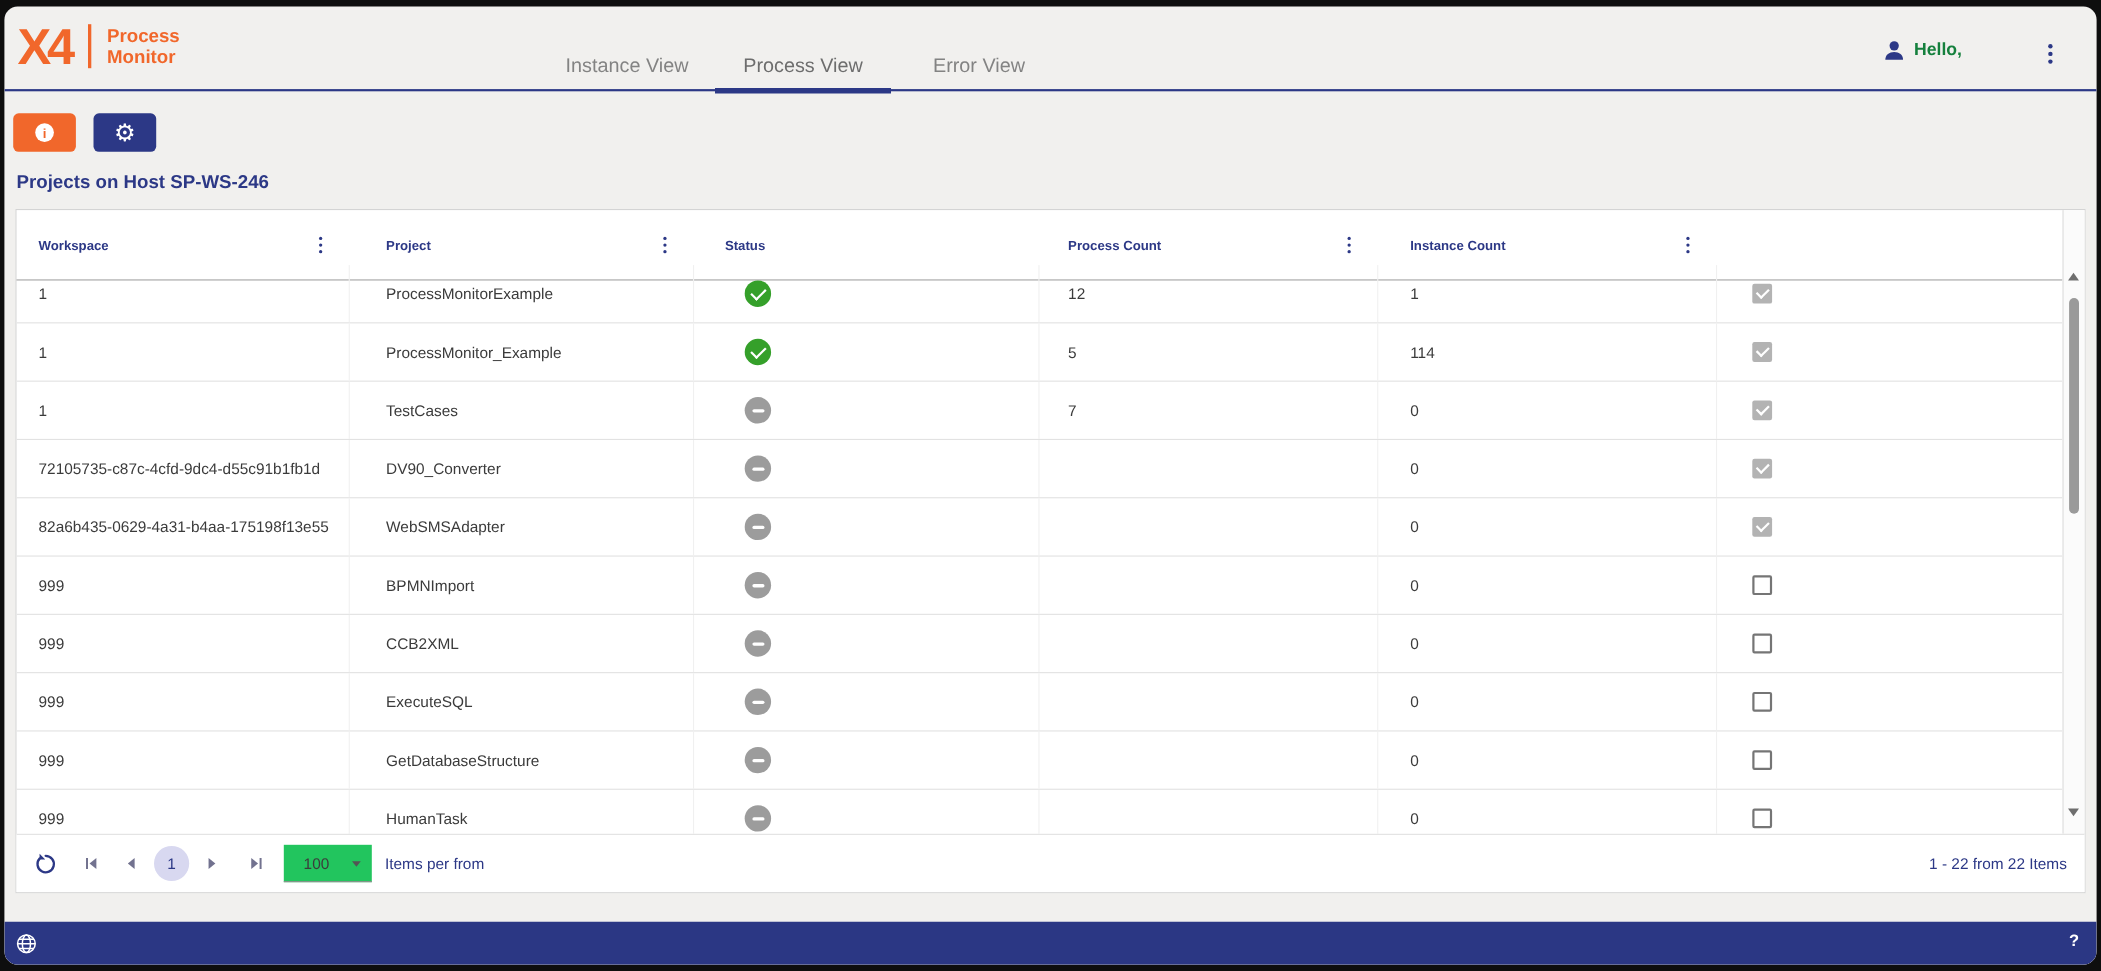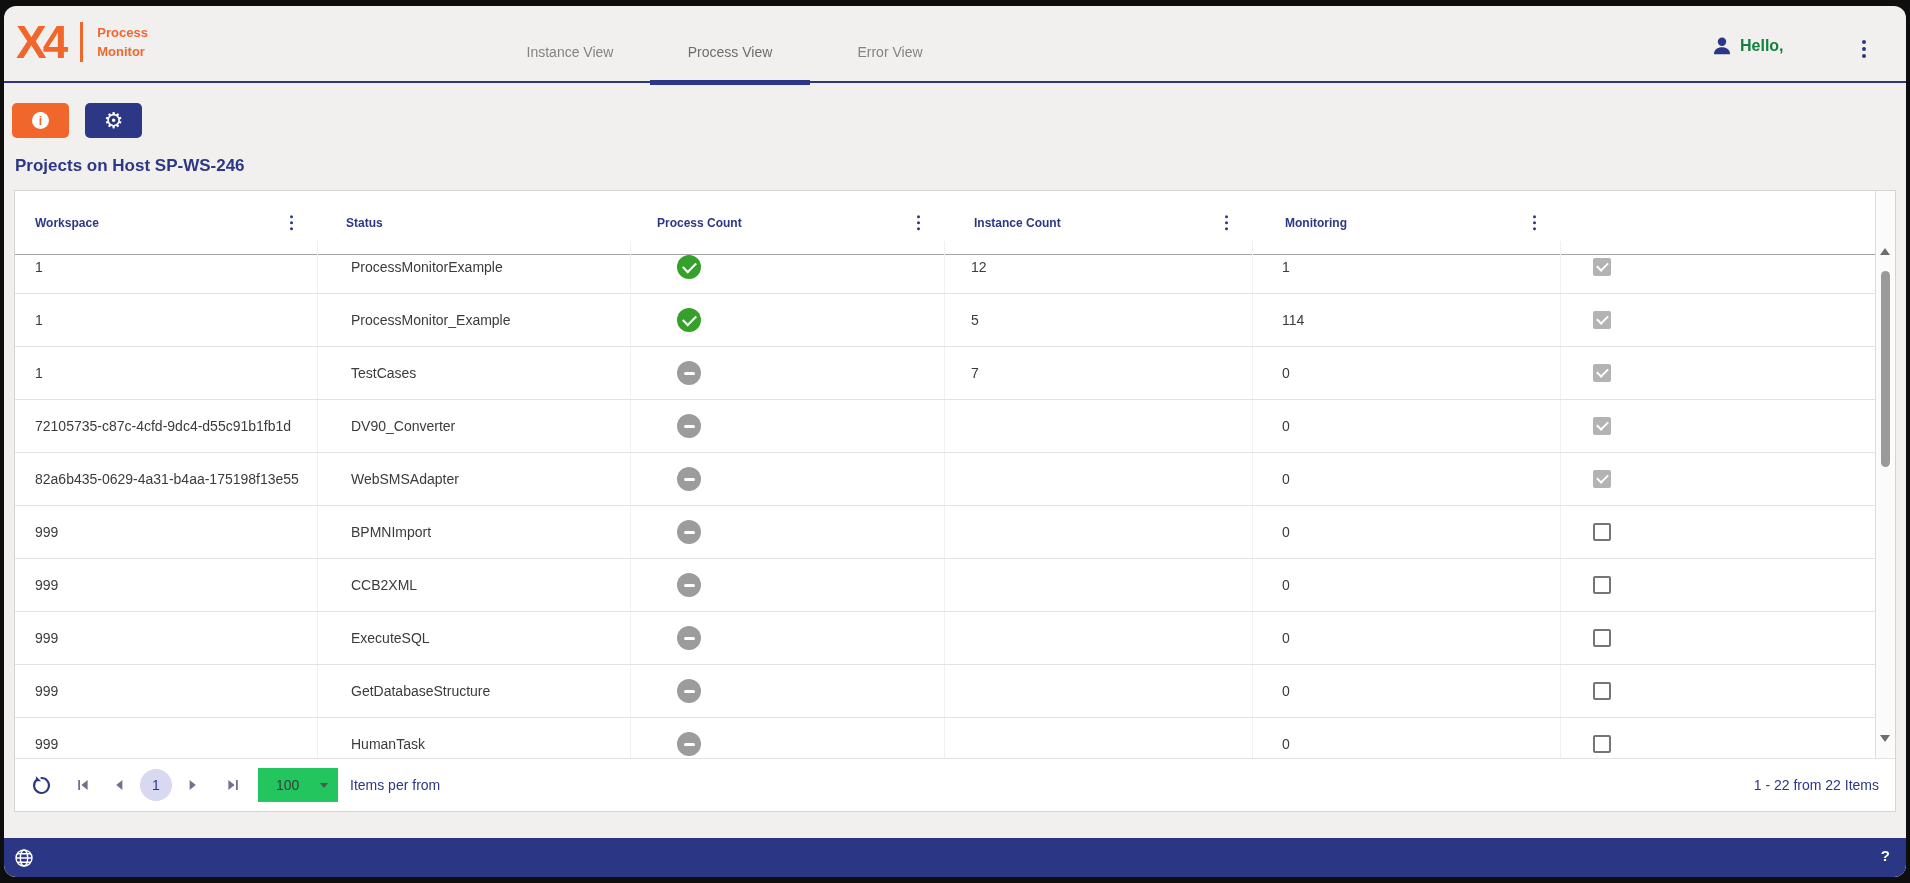--- a/index.html
+++ b/index.html
@@ -7,24 +7,24 @@
   .stage{position:relative;width:1910px;height:883px;background:#0e0e0e;overflow:hidden;
          font-family:"Liberation Sans",sans-serif;}
   .app{position:absolute;left:4px;top:6px;width:1902px;height:871px;background:#f1f0ee;
        border-radius:12px;overflow:hidden;}
 
   
   .app-header{position:relative;height:77px;border-bottom:2px solid #2c3886;}
   .brand{position:absolute;left:12px;top:10px;display:flex;align-items:center;}
   .logo-x4{font-size:46px;font-weight:800;letter-spacing:-4px;color:#f1672b;line-height:52px;}
   .brand-divider{width:3px;height:40px;background:#f1672b;margin:0 14px 0 16px;}
-  .product-name{color:#f1672b;font-size:13px;font-weight:700;line-height:19px;}
+  .product-name{color:#f1672b;font-size:17px;font-weight:700;line-height:19px;}
   .tabs{position:absolute;left:486px;top:0;height:77px;display:flex;}
   .tab{width:160px;height:100%;display:flex;align-items:flex-end;justify-content:center;
-       padding-bottom:23px;font-size:14px;color:#838383;position:relative;cursor:pointer;}
+       padding-bottom:13px;font-size:18px;color:#838383;position:relative;cursor:pointer;}
   .tab.active{color:#6d6d6d;}
   .tab.active::after{content:'';position:absolute;left:0;right:0;bottom:-2px;height:5px;background:#2c3886;}
   .greeting{position:absolute;left:1707px;top:29px;display:flex;align-items:center;gap:7px;
             color:#15803d;font-size:16px;font-weight:700;}
   .user-kebab{position:absolute;left:1856px;top:32px;display:flex;flex-direction:column;gap:3px;
               padding:2px;cursor:pointer;}
   .user-kebab i{width:4px;height:4px;border-radius:50%;background:#2c3886;display:block;}
 
   
   .toolbar{position:absolute;left:8px;top:97px;display:flex;gap:16px;}
@@ -160,41 +160,41 @@
     <div class="card">
       <div class="thead">
           <div class="hcell c1">
             <span class="hlabel">Workspace</span>
             <span class="kebab">
               <i></i>
               <i></i>
               <i></i>
             </span>
           </div>
+          <div class="hcell c2">
+            <span class="hlabel">Project</span>
+            <span class="kebab">
+              <i></i>
+              <i></i>
+              <i></i>
+            </span>
+          </div>
           <div class="hcell c3">
             <span class="hlabel">Status</span>
           </div>
           <div class="hcell c4">
             <span class="hlabel">Process Count</span>
             <span class="kebab">
               <i></i>
               <i></i>
               <i></i>
             </span>
           </div>
           <div class="hcell c5">
             <span class="hlabel">Instance Count</span>
-            <span class="kebab">
-              <i></i>
-              <i></i>
-              <i></i>
-            </span>
-          </div>
-          <div class="hcell c6">
-            <span class="hlabel">Monitoring</span>
             <span class="kebab">
               <i></i>
               <i></i>
               <i></i>
             </span>
           </div>
         </div>
       <div class="tbody">
           <div class="trow">
             <div class="cell c1">1</div>

